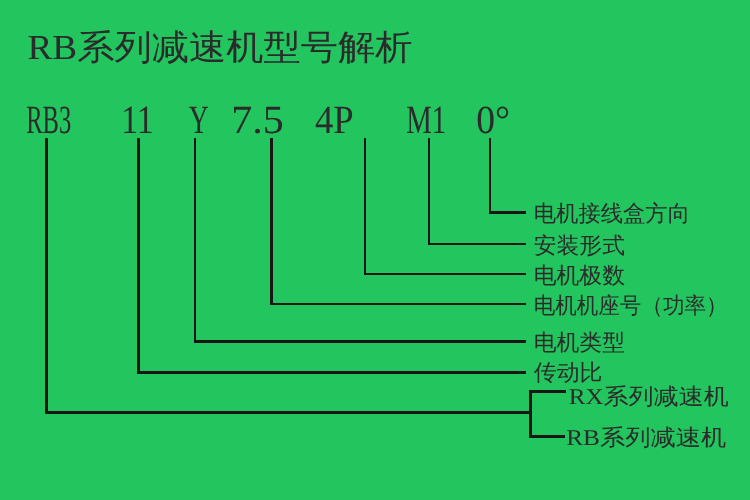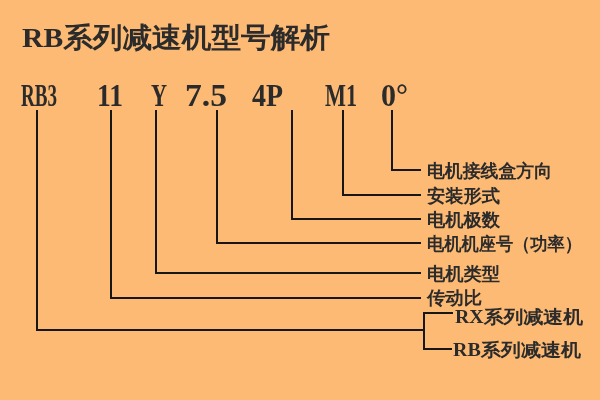--- a/index.html
+++ b/index.html
@@ -1,23 +1,22 @@
 <!DOCTYPE html>
 <html><head>
 <meta charset="utf-8">
 <style>
   html, body { margin: 0; padding: 0; }
   .page {
     position: relative;
     width: 600px;
     height: 400px;
-    background: #fdba74;
+    background: #22c55e;
     overflow: hidden;
     font-family: "Liberation Serif", "DejaVu Serif", serif;
-    font-weight: bold;
   }
   svg.diagram { position: absolute; inset: 0; display: block; }
   svg.diagram text {
     font-family: "Liberation Serif", "DejaVu Serif", serif;
     fill: #2b2b2b;
   }
   .title-text { font-size: 28px; fill: #3c3c3c; }
   .code-text  { font-size: 32px; fill: #242424; }
   .label-text { font-size: 18px; fill: #313131; }
   .connector {

